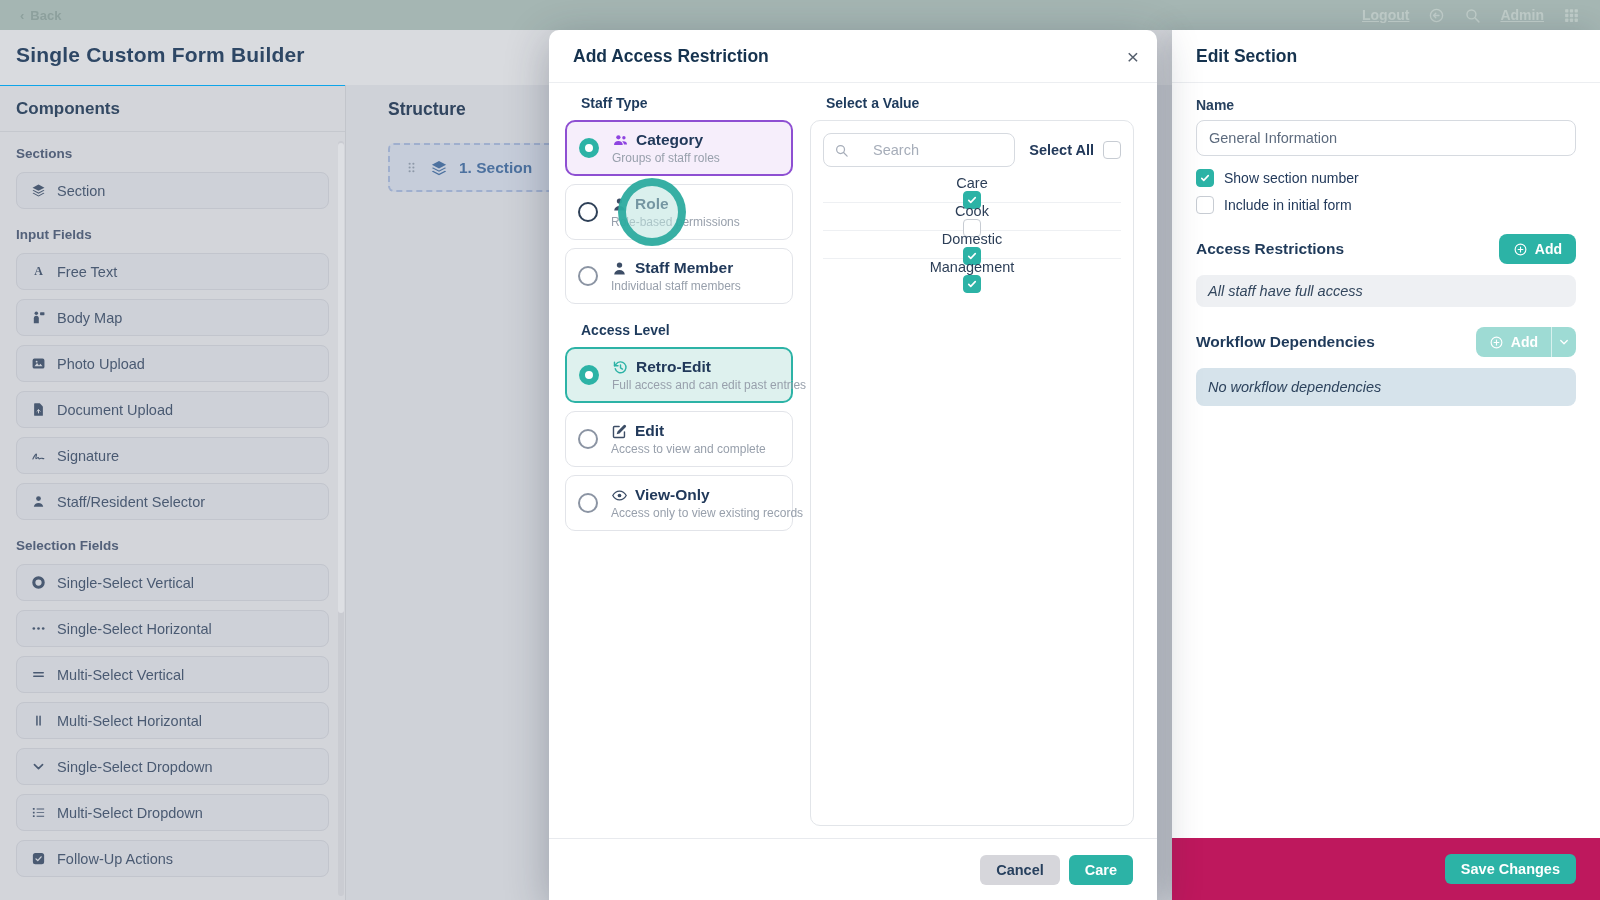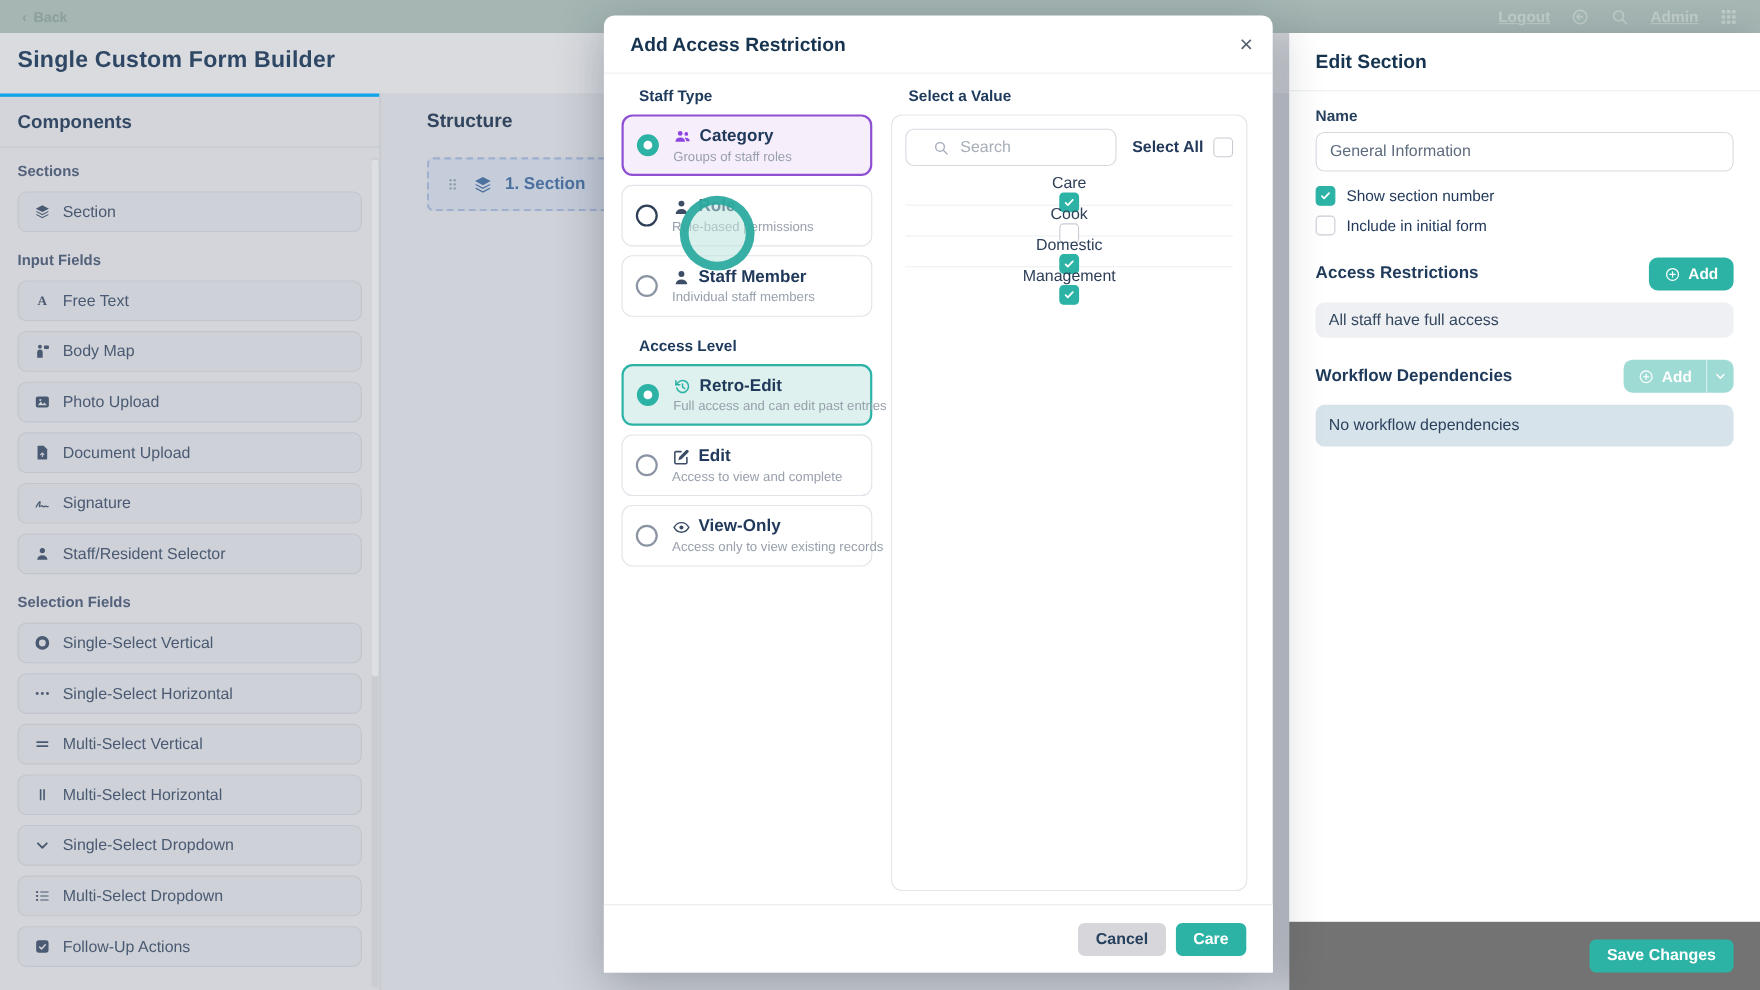--- a/index.html
+++ b/index.html
@@ -12,21 +12,21 @@
   
   .topbar { position:absolute; top:0; left:0; width:1600px; height:30px; background:#a5b6b3;
             display:flex; align-items:center; justify-content:space-between; padding:0 20px; }
   .back-button { display:flex; align-items:center; gap:6px; color:#8da09d; font-size:13px; font-weight:700; cursor:pointer; }
   .top-right { display:flex; align-items:center; gap:19px; color:#c0cdc9; font-weight:700; font-size:14px;text-decoration:underline; }
   .top-right .icon { width:17px; height:17px; color:#c0cdc9; cursor:pointer; }
 
   .page-header { position:absolute; top:30px; left:0; width:1600px; height:55px; background:#d9dbdf; }
   .page-title { padding:13px 16px; font-size:21px; font-weight:700; color:#2e4765; letter-spacing:.2px; }
 
-  .sidebar { position:absolute; top:85px; left:0; width:345px; height:815px; background:#d3d5da; border-top:3px solid #0ea5e9; }
+  .sidebar { position:absolute; top:85px; left:0; width:345px; height:815px; background:#d3d5da; border-top:1px solid #0ea5e9; }
   .sidebar-title { font-size:17px; font-weight:700; color:#334963; padding:13px 16px 12px; border-bottom:1px solid #c5c8ce; }
   .sidebar-scroll { padding:14px 16px 0; }
   .sb-group-label { font-size:13.5px; font-weight:700; color:#53617a; margin:0 0 11px; }
   .sb-group-label.next { margin-top:18px; }
   .sb-card { height:37px; border:1px solid #c2c5cd; border-radius:8px; background:#ced1d8;
              display:flex; align-items:center; gap:11px; padding:0 12px 0 14px; margin-bottom:9px;
              color:#4a5a72; font-size:14.5px; cursor:grab; }
   .sb-card .icon { width:15px; height:15px; color:#4a5a72; }
   .sidebar-track { position:absolute; top:55px; right:1px; width:6px; height:755px; background:#caccd2; border-radius:3px; }
   .sidebar-thumb { position:absolute; top:2px; left:0; width:6px; height:470px; background:#dddfe3; border-radius:3px; }
@@ -34,21 +34,21 @@
   .structure { position:absolute; top:85px; left:345px; width:1255px; height:815px; background:#cfd2d8; border-left:1px solid #c2c5cb; }
   .structure-title { font-size:17.5px; font-weight:700; color:#31455f; padding:14px 0 0 42px; }
   .struct-item { position:absolute; left:42px; top:58px; width:330px; height:49px;
                  border:2px dashed #9fafce; border-radius:6px; background:#c6cdda;
                  display:flex; align-items:center; gap:11px; padding:0 14px;
                  color:#4c719f; font-weight:700; font-size:15.5px; }
   .struct-item .drag { color:#8e99a8; width:15px; height:15px; cursor:grab; }
   .struct-item .icon.layers { width:18px; height:18px; color:#4c719f; }
 
   
-  .modal { position:absolute; left:549px; top:14px; width:608px; height:870px; background:#fff;
+  .modal { position:absolute; left:549px; top:30px; width:608px; height:870px; background:#fff;
            border-radius:10px 10px 0 0; box-shadow:0 10px 44px rgba(25,35,55,.30); z-index:10; }
   .modal-header { height:53px; display:flex; align-items:center; justify-content:space-between;
                   padding:0 18px 0 24px; border-bottom:1px solid #eceef1; }
   .modal-title, .drawer-title { font-size:17.5px; font-weight:700; color:#16334f; }
   .close-btn { border:none; background:none; font-size:21px; line-height:1; color:#555f6d; cursor:pointer; font-family:inherit; }
 
   .modal-body { position:relative; height:755px; }
   .col-left  { position:absolute; left:16px;  top:12px; width:228px; }
   .col-right { position:absolute; left:261px; top:12px; width:324px; }
   .group-label { font-size:14px; font-weight:700; color:#1d3a5c; margin-bottom:9px;margin-left:16px; }
@@ -63,21 +63,21 @@
   .radio.checked { border:6px solid #2cb3a6; }
   .opt-content { margin-left:13px; min-width:0; }
   .opt-title { display:flex; align-items:center; gap:7px; font-size:15.5px; font-weight:700; color:#21395a; }
   .opt-title .icon { width:17px; height:17px; }
   .ic-navy { color:#3c4d66; } .ic-purple { color:#8e44e0; } .ic-teal { color:#2cb3a6; }
   .opt-sub { font-size:12px; color:#98a0ac; margin-top:2px; white-space:nowrap; }
 
   .value-panel { border:1px solid #e2e5e9; border-radius:10px; height:706px; padding:12px; margin-top:8px; }
   .value-top { display:flex; align-items:center; justify-content:space-between; margin-bottom:8px; }
   .searchbox { width:192px; height:34px; border:1px solid #d6dae0; border-radius:8px;
-               display:flex; align-items:center; gap:10px; padding:0 24px; color:#a6adb9; }
+               display:flex; align-items:center; gap:24px; padding:0 10px; color:#a6adb9; }
   .searchbox .icon { width:15px; height:15px; }
   .searchbox input { border:none; outline:none; width:100%; font-size:14.5px; color:#44566f; background:transparent; font-family:inherit; }
   .searchbox input::placeholder { color:#a6adb9; }
   .selectall { display:flex; align-items:center; gap:9px; font-size:14.5px; font-weight:700; color:#22395a; cursor:pointer; }
   .cb { width:18px; height:18px; border-radius:4px; border:1.5px solid #c7ccd3; background:#fff; flex:none;
         display:flex; align-items:center; justify-content:center; cursor:pointer; }
   .cb.checked { background:#2cb3a6; border-color:#2cb3a6; }
   .cb .icon { width:12px; height:12px; }
   .value-row { height:28px; display:flex; align-items:center; justify-content:space-between;
                border-bottom:1px solid #eef0f3; font-size:14.5px; color:#2c3e57;flex-direction:column; }
@@ -104,24 +104,24 @@
   .sec-head { font-size:15.5px; font-weight:700; color:#1f3a5a; }
   .add-btn { height:30px; border:none; border-radius:8px; background:#2cb3a6; color:#fff; font-size:14px; font-weight:700;
              display:flex; align-items:center; gap:7px; padding:0 14px; font-family:inherit; cursor:pointer; }
   .add-btn .icon { width:15px; height:15px; }
   .add-split { display:flex; align-items:stretch; border-radius:8px; overflow:hidden; background:#9edbd4; color:#fff; height:30px; }
   .add-split .main { display:flex; align-items:center; gap:7px; padding:0 13px; font-size:14px; font-weight:700; cursor:pointer; }
   .add-split .main .icon { width:15px; height:15px; }
   .add-split .chev { width:25px; border-left:1px solid rgba(255,255,255,.6); display:flex; align-items:center; justify-content:center; cursor:pointer; }
   .add-split .chev .icon { width:12px; height:12px; }
   .info-box { min-height:32px; border-radius:8px; background:#eef0f3; display:flex; align-items:center;
-              padding:7px 12px; font-size:14.5px; color:#33475e; }
+              padding:7px 12px; font-size:14.5px; color:#33475e;font-style:italic; }
   .info-box.blue { background:#d6e3eb; min-height:38px; color:#2c425c; }
   .drawer-footer { position:absolute; bottom:0; left:0; width:428px; height:62px;
-                   display:flex; align-items:center; justify-content:flex-end; padding:0 24px; background:#737373; }
+                   display:flex; align-items:center; justify-content:flex-end; padding:0 24px; background:#be185d; }
 
   
   .click-indicator { position:absolute; left:618px; top:178px; width:68px; height:68px; border-radius:50%;
                      border:8px solid rgba(38,168,156,.9); background:rgba(187,228,223,.55); z-index:30; pointer-events:none; }
 </style>
 </head>
 <body>
 
 <header class="topbar">
   <span class="back-button">

